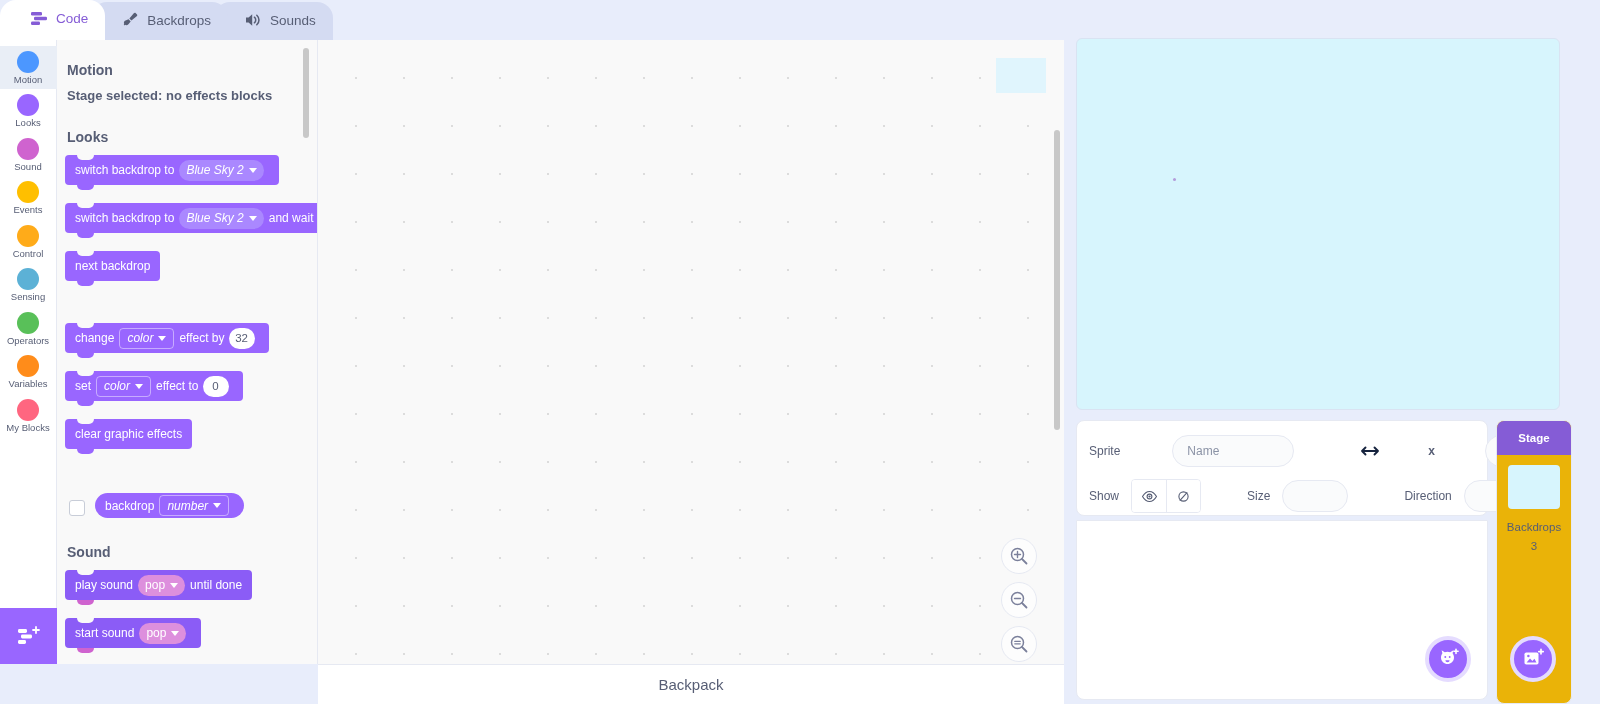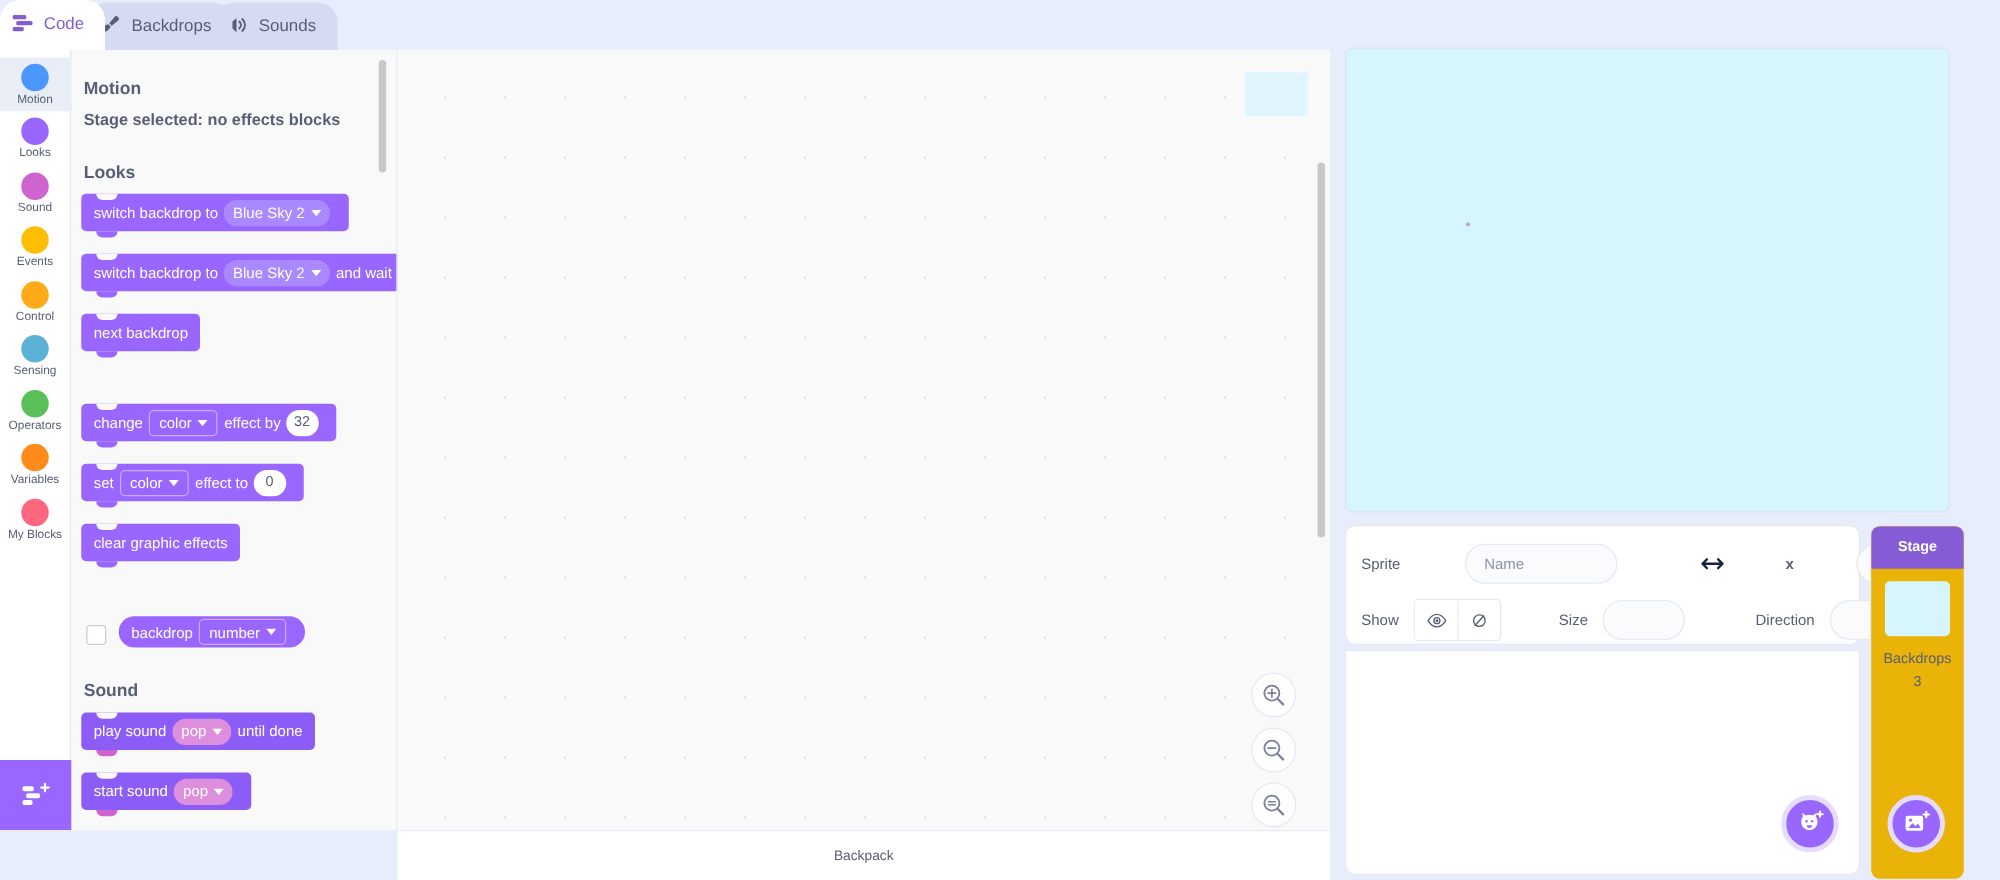--- a/index.html
+++ b/index.html
@@ -15,21 +15,21 @@
   .topbar {
     position: absolute; left: 0; top: 0; width: 1600px; height: 40px;
     background: #e8edfb;
   }
 
   
   .tabs { position: absolute; left: 0; top: 0; height: 40px; display: flex; align-items: flex-end; }
   .tab {
     position: relative;
     display: flex; align-items: center; gap: 7px;
-    height: 38px; padding: 0 17px 2px 8px;
+    height: 38px; padding: 0 17px 2px 29px;
     background: #d4dbf2;
     border-top-left-radius: 16px; border-top-right-radius: 16px;
     color: #575e75; font-size: 13.5px;
     margin-right: -14px;
     cursor: pointer;
     user-select: none;
   }
   .tab:nth-child(1) { z-index: 4; }
   .tab:nth-child(2) { z-index: 3; }
   .tab:nth-child(3) { z-index: 2; }
@@ -104,21 +104,21 @@
   .blk.looks::after { background: #9966ff; }
   .blk.sound::after { background: #cf63cf; }
   .blk.rep { border-radius: 15px; height: 25px; margin-bottom: 4px; }
   .blk.rep::before, .blk.rep::after { display: none; }
 
   .fld {
     display: inline-flex; align-items: center; gap: 5px;
     height: 21px; padding: 0 7px; border-radius: 11px;
     font-size: 12px; color: #fff; margin: 0 5px;
   }
-  .blk.looks .fld { background: #aa88ff; }
+  .blk.looks .fld { background: #aa88ff; font-style: italic; }
   .blk.sound .fld { background: #dd8fdd; }
   .fld.bordered { background: transparent !important; border: 1px solid rgba(255,255,255,0.45); border-radius: 4px; }
   .num {
     display: inline-flex; align-items: center; justify-content: center;
     min-width: 26px; height: 21px; padding: 0 6px; border-radius: 11px;
     background: #fff; color: #575e75; font-size: 11.5px; margin: 0 4px;
   }
   .arrow { width: 0; height: 0; border-left: 4.5px solid transparent; border-right: 4.5px solid transparent; border-top: 5px solid #fff; }
 
   .reporter-row { display: flex; align-items: center; gap: 10px; margin: 26px 0 18px 4px; }
@@ -139,21 +139,21 @@
     width: 36px; height: 36px; border-radius: 50%; background: #fdfdfd;
     border: 1px solid #e6e9f2; display: flex; align-items: center; justify-content: center;
     cursor: pointer;
   }
 
   
   .backpack {
     position: absolute; left: 318px; top: 664px; width: 746px; height: 40px;
     background: #fff; border-top: 1px solid #e6e9f2;
     display: flex; align-items: center; justify-content: center;
-    color: #575e75; font-size: 11px; cursor: pointer;
+    color: #575e75; font-size: 15px; cursor: pointer;
   }
   .bp-left { position: absolute; left: 0; top: 664px; width: 318px; height: 40px; background: #e8edfb; }
 
   
   .rightcol { position: absolute; left: 1064px; top: 0; width: 536px; height: 704px; background: #e8edfb; }
   .stage {
     position: absolute; left: 1076px; top: 38px; width: 484px; height: 372px;
     background: #d7f5fd; border: 1px solid #d9e3f2; border-radius: 6px;
     overflow: hidden;
   }

